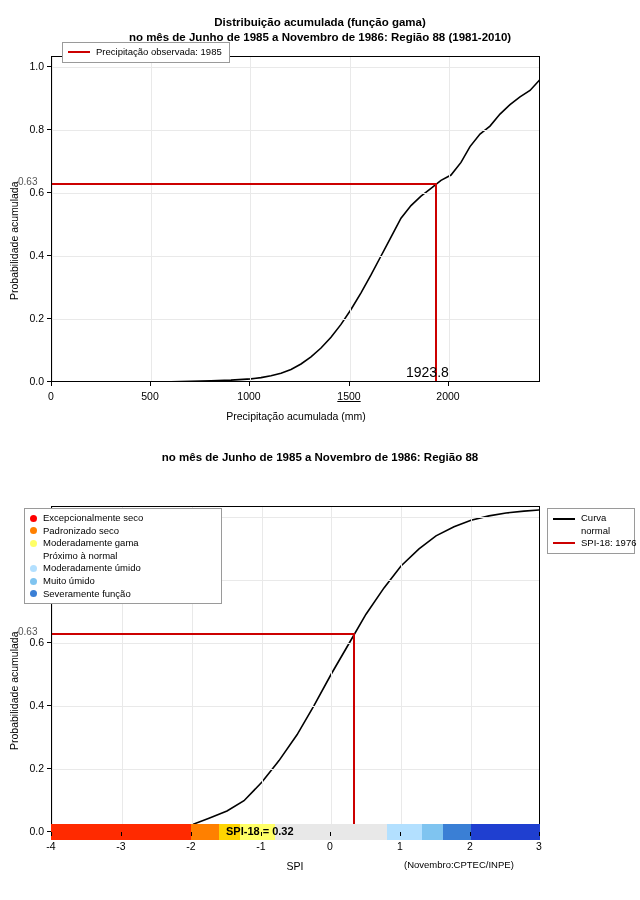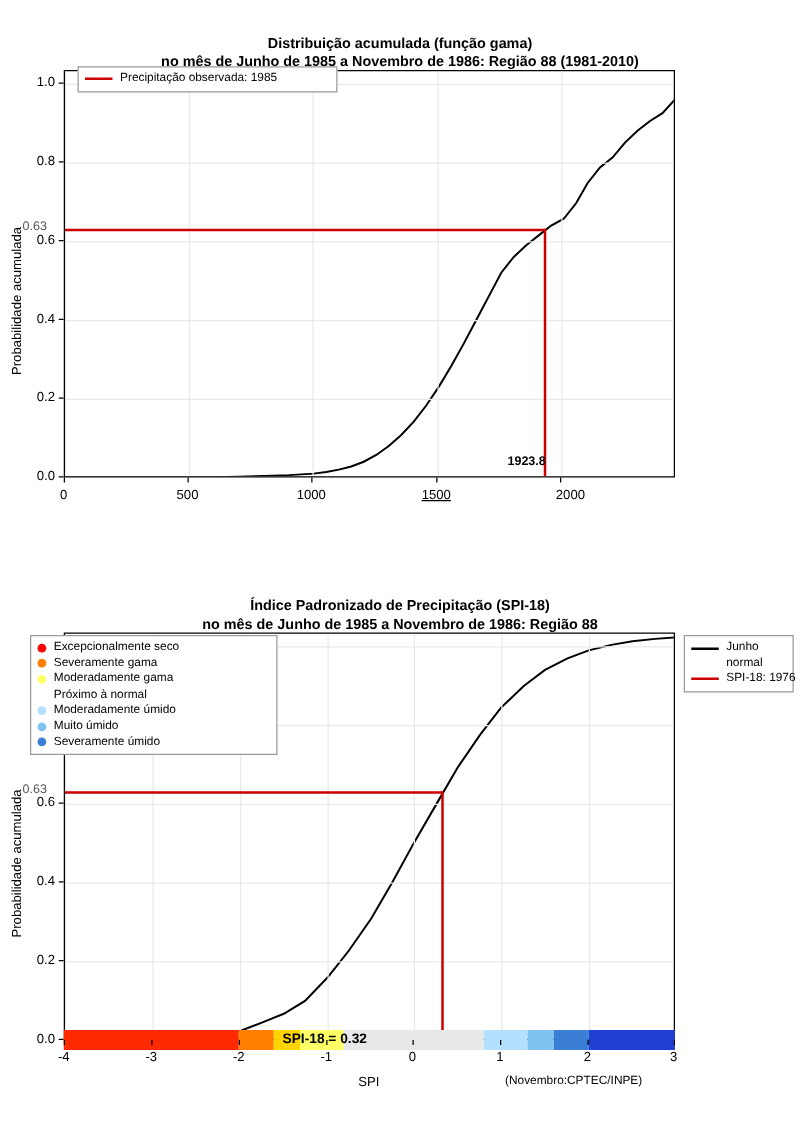--- a/index.html
+++ b/index.html
@@ -22,21 +22,21 @@
   }
   #panel-top { top: 0; height: 450px; }
   #panel-bottom { top: 450px; height: 450px; }
 
   .title {
     text-align: center;
     font-size: 11.5px;
     font-weight: bold;
     line-height: 15px;
   }
-  .title-l1 { margin-top: 28px; }
+  .title-l1 { margin-top: 15px; }
   .title-l2 { }
   .axisbox {
     position: absolute;
     border: 1px solid #000000;
     box-sizing: border-box;
     overflow: hidden;
     background: #ffffff;
   }
   .grid-v, .grid-h {
     position: absolute;
@@ -110,22 +110,22 @@
     width: 7px;
     height: 7px;
     border-radius: 50%;
     margin-right: 6px;
     flex: 0 0 auto;
   }
   .legend-dot.blank { background: transparent; }
 
   .value-annot {
     position: absolute;
-    font-size: 10px;
-    font-weight: bold;
+    font-size: 14px;
+    font-weight: normal;
     color: #000;
     white-space: nowrap;
   }
   .yval-label {
     position: absolute;
     font-size: 10px;
     color: #555;
     background: #ffffff;
     white-space: nowrap;
   }
@@ -205,34 +205,34 @@
   <div class="tickmark-x" style="left:51px;  top:382px;"></div>
   <div class="tickmark-x" style="left:150px; top:382px;"></div>
   <div class="tickmark-x" style="left:249px; top:382px;"></div>
   <div class="tickmark-x" style="left:349px; top:382px;"></div>
   <div class="tickmark-x" style="left:448px; top:382px;"></div>
 
   <div class="xtick" style="left:31px;  top:390px; width:40px;">0</div>
   <div class="xtick" style="left:130px; top:390px; width:40px;">500</div>
   <div class="xtick" style="left:229px; top:390px; width:40px;">1000</div>
   <div class="xtick" style="left:329px; top:390px; width:40px;text-decoration:underline;">1500</div>
-  <div class="xtick" style="left:428px; top:390px; width:40px;text-align:right;">2000</div>
-
-
-  <div class="legendbox" style="left:62px; top:53px; width:208px;">
+  <div class="xtick" style="left:428px; top:390px; width:40px;">2000</div>
+
+  <div class="xlab" style="left:146px; top:410px; width:300px;">Precipitação acumulada (mm)</div>
+
+  <div class="legendbox" style="left:62px; top:42px; width:168px;">
     <div class="legend-row">
       <span class="legend-line"></span>
       <span>Precipitação observada: 1985</span>
     </div>
   </div>
 </div>
 
 <div class="panel" id="panel-bottom">
 
-  <div class="title title-l1">Índice Padronizado de Precipitação (SPI-18)</div>
   <div class="title title-l2">no mês de Junho de 1985 a Novembro de 1986: Região 88</div>
 
   <div class="ylab" style="left:8px; top:300px;">Probabilidade acumulada</div>
 
   <div class="ytick" style="left:14px; top:375px; width:30px;">0.0</div>
   <div class="ytick" style="left:14px; top:312px; width:30px;">0.2</div>
   <div class="ytick" style="left:14px; top:249px; width:30px;">0.4</div>
   <div class="ytick" style="left:14px; top:186px; width:30px;">0.6</div>
   <div class="ytick" style="left:14px; top:123px; width:30px;">0.8</div>
   <div class="ytick" style="left:14px; top:60px;  width:30px;">1.0</div>
@@ -306,47 +306,47 @@
   <div class="xlab" style="left:245px; top:410px; width:100px;">SPI</div>
   <div class="credit" style="left:404px; top:409px;">(Novembro:CPTEC/INPE)</div>
 
   <div class="legendbox" style="left:24px; top:58px; width:198px;">
     <div class="legend-row">
       <span class="legend-dot" style="background:#ff0000;"></span>
       <span>Excepcionalmente seco</span>
     </div>
     <div class="legend-row">
       <span class="legend-dot" style="background:#ff8000;"></span>
-      <span>Severamente gama</span>
+      <span>Padronizado seco</span>
     </div>
     <div class="legend-row">
       <span class="legend-dot" style="background:#ffff66;"></span>
       <span>Moderadamente gama</span>
     </div>
     <div class="legend-row">
       <span class="legend-dot blank"></span>
       <span>Próximo à normal</span>
     </div>
     <div class="legend-row">
       <span class="legend-dot" style="background:#b3e0ff;"></span>
       <span>Moderadamente úmido</span>
     </div>
     <div class="legend-row">
       <span class="legend-dot" style="background:#7fc4f0;"></span>
       <span>Muito úmido</span>
     </div>
     <div class="legend-row">
       <span class="legend-dot" style="background:#3a7fd5;"></span>
-      <span>Severamente úmido</span>
+      <span>Severamente função</span>
     </div>
   </div>
 
   <div class="legendbox" style="left:547px; top:58px; width:88px;">
     <div class="legend-row" style="align-items:flex-start;">
       <span class="legend-line" style="border-top-color:#000000; margin-top:6px;"></span>
-      <span style="white-space:normal;">Junho normal</span>
+      <span style="white-space:normal;">Curva normal</span>
     </div>
     <div class="legend-row">
       <span class="legend-line" style="border-top-color:#cc0000;"></span>
       <span>SPI-18: 1976</span>
     </div>
   </div>
 </div>
 
 </body></html>

